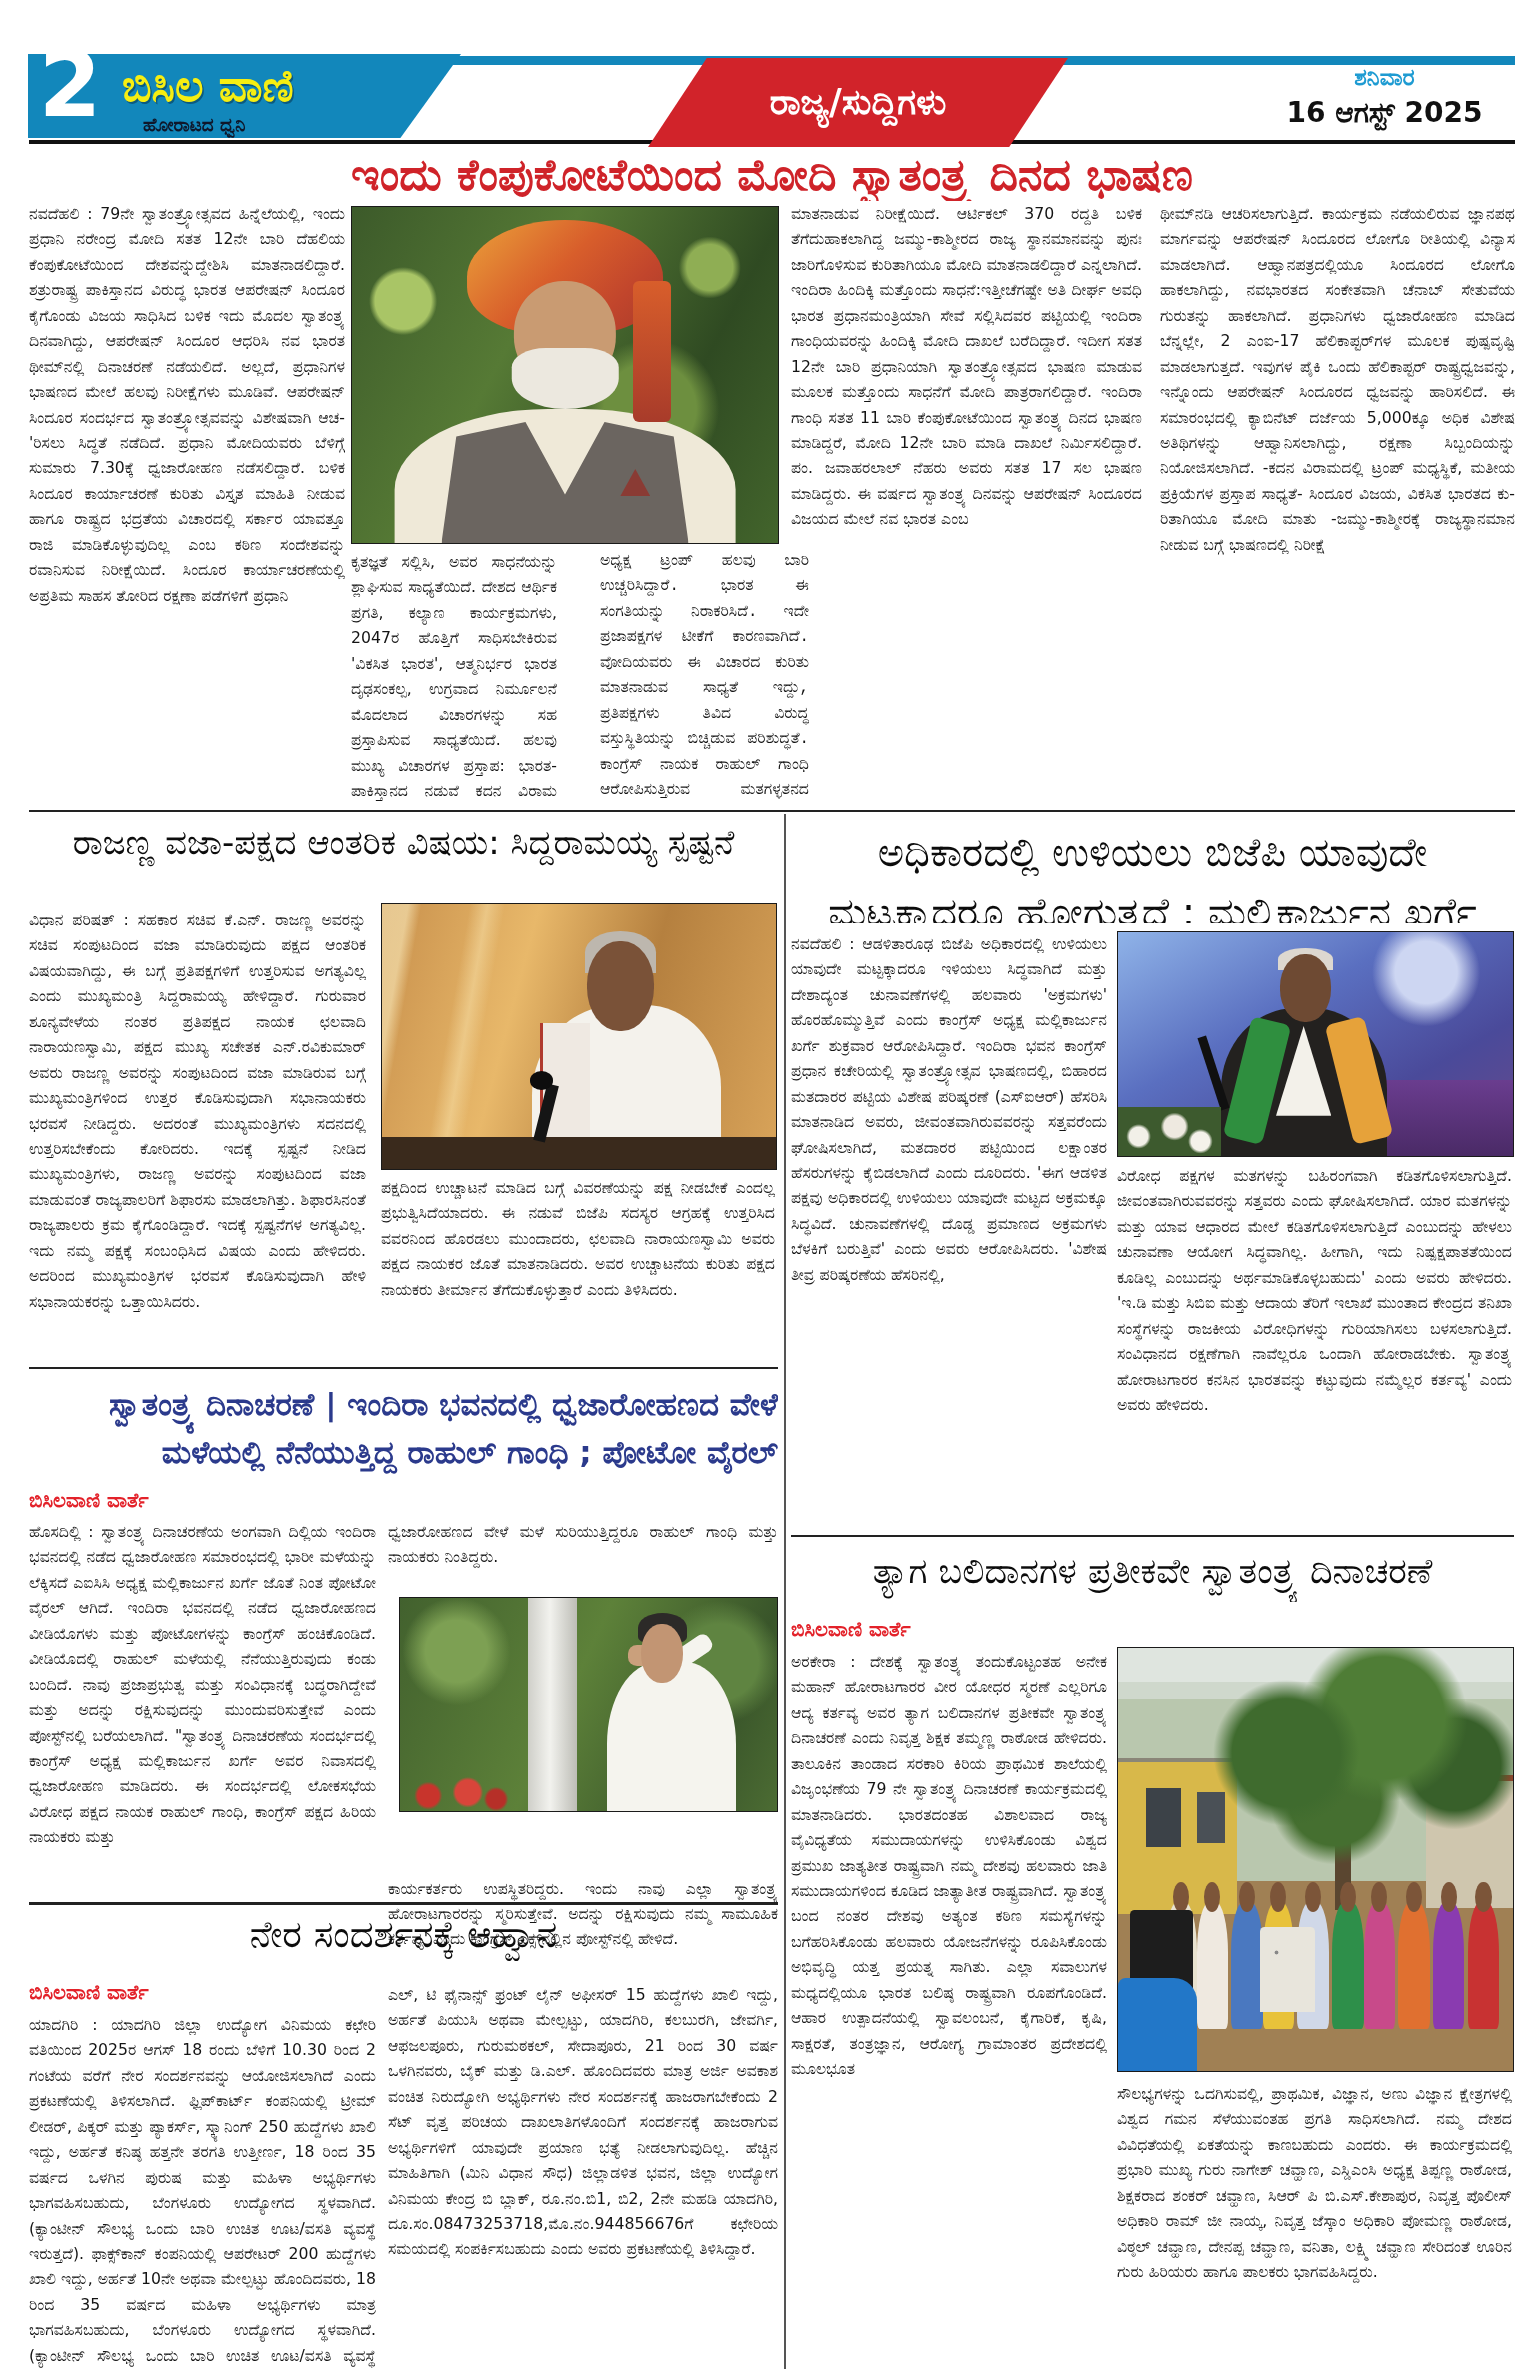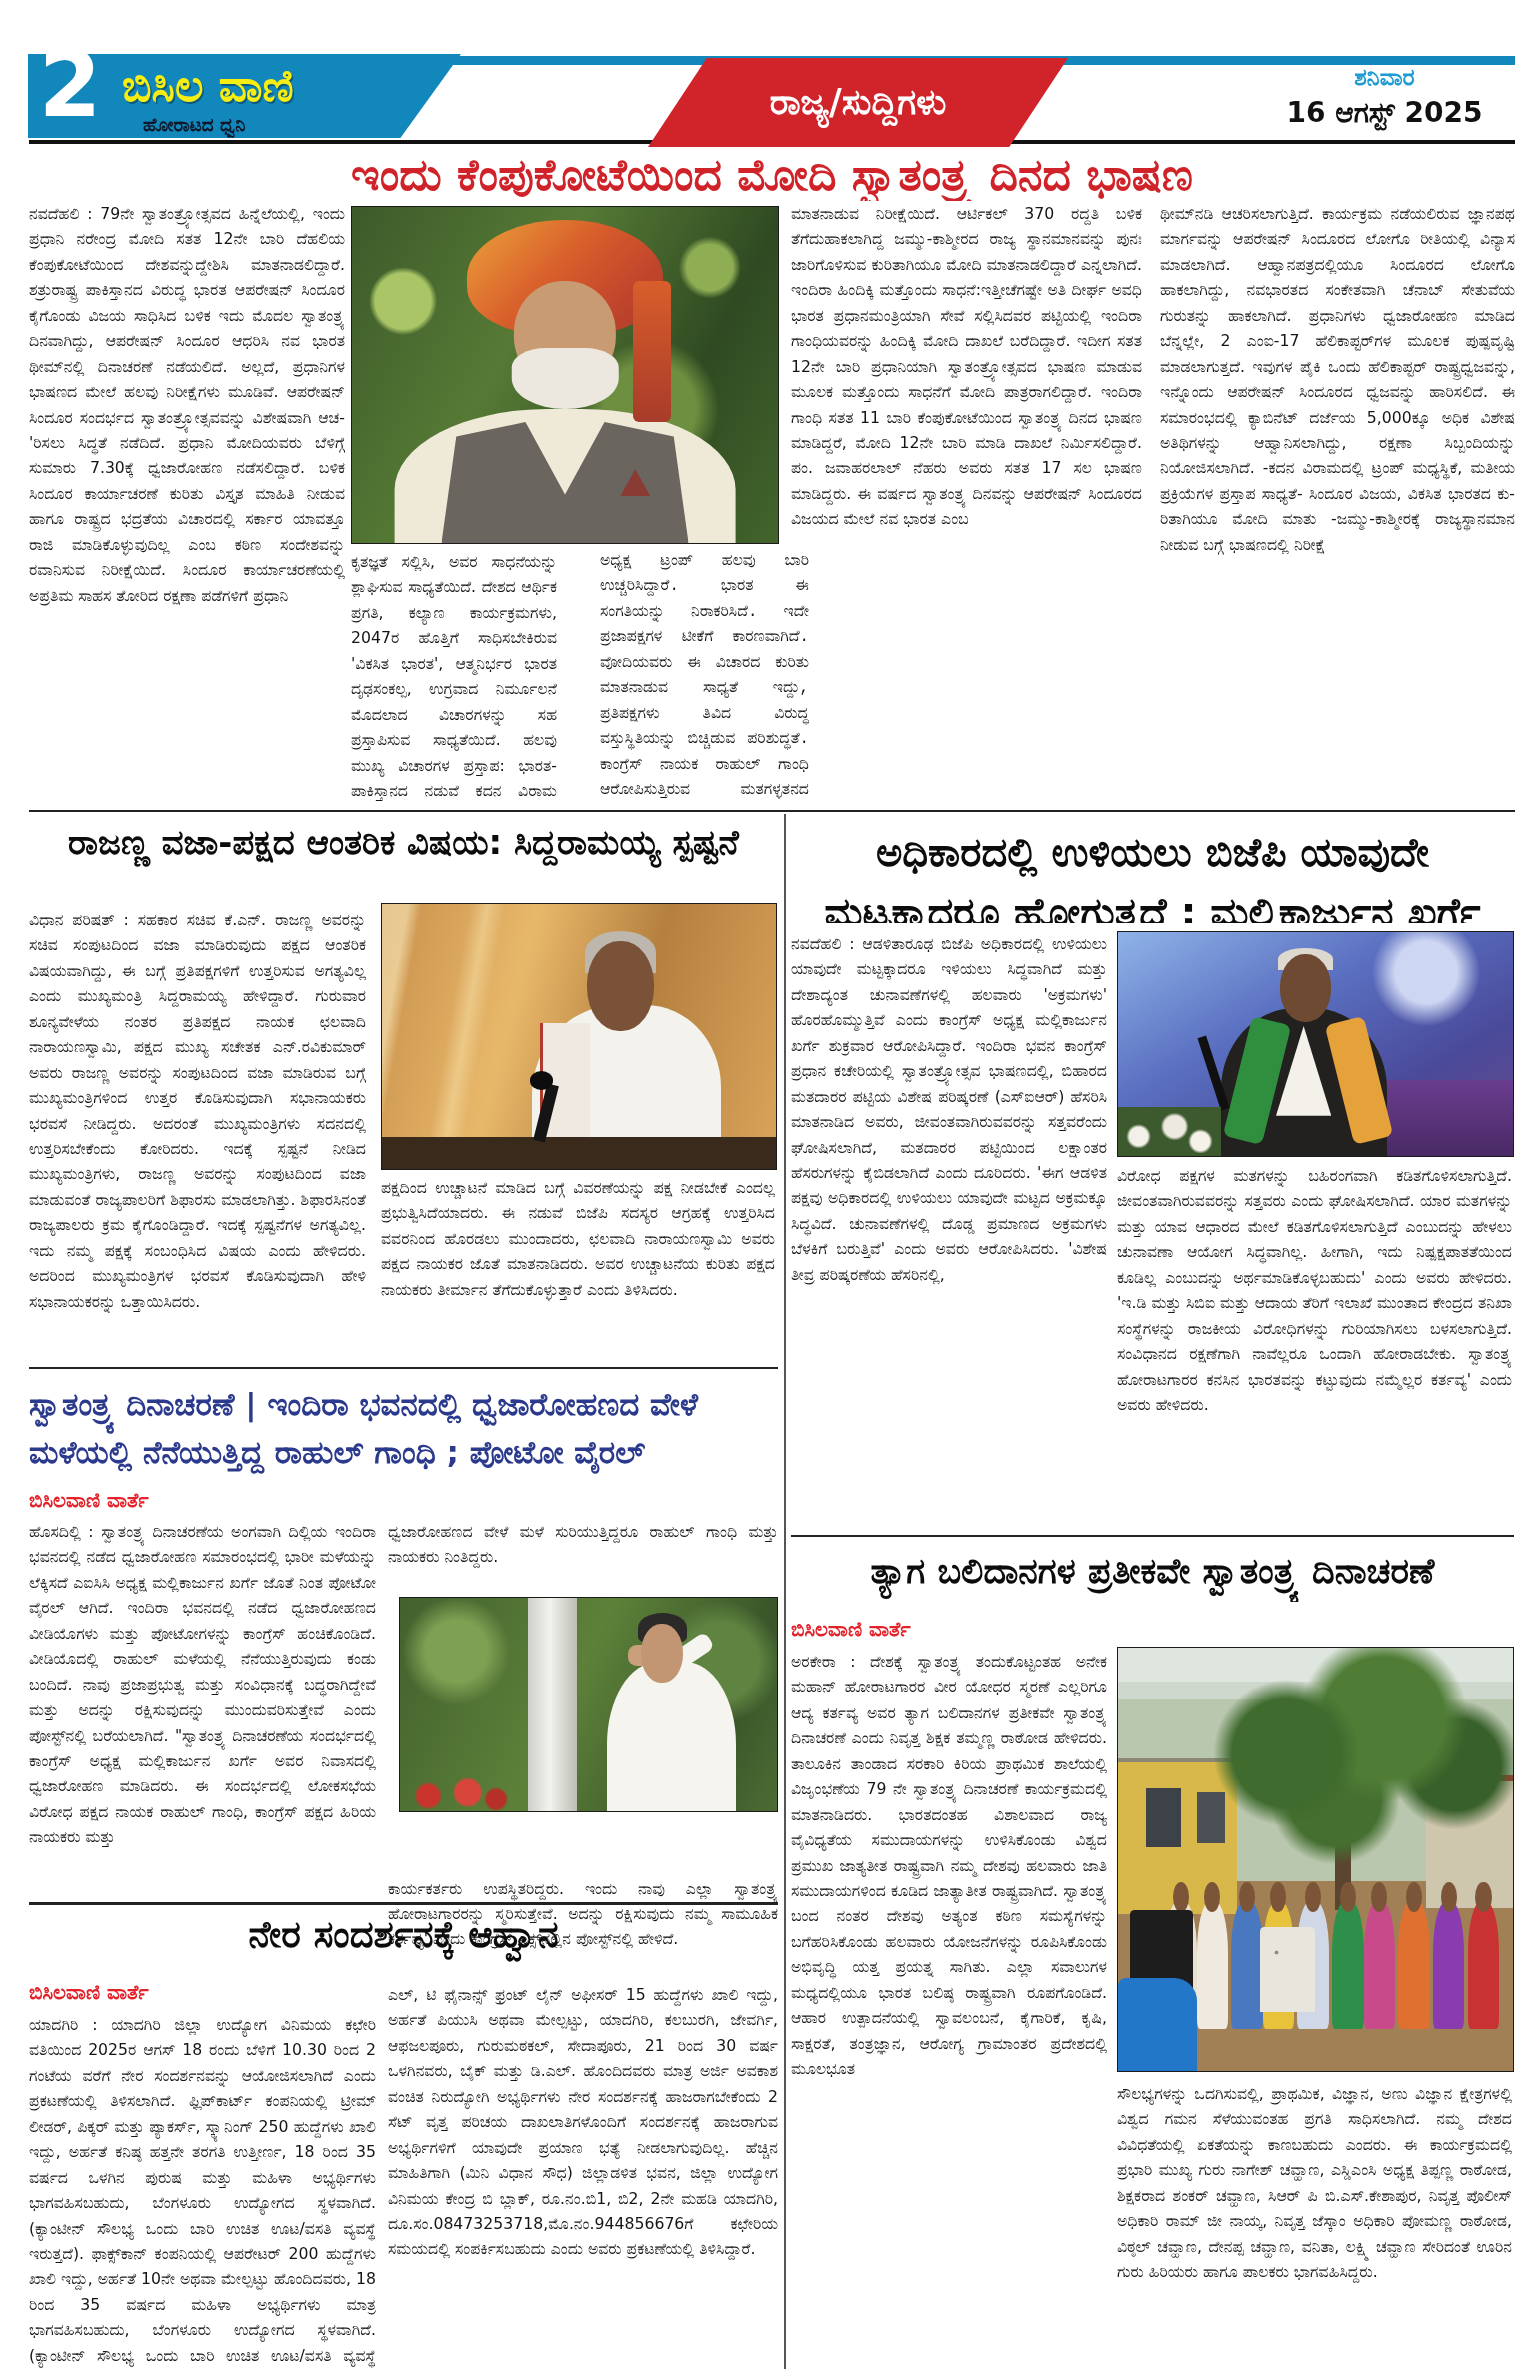--- a/index.html
+++ b/index.html
@@ -20,22 +20,22 @@
   .datebox{position:absolute;left:1258px;top:64px;width:253px;text-align:center;z-index:3;}
   .weekday{font-size:23px;font-weight:800;color:#1e9bd2;}
   .dateline{font-size:28px;font-weight:800;color:#111;margin-top:5px;}
   .mastrule{position:absolute;left:29px;top:140px;width:1486px;height:3.8px;background:#111;z-index:2;}
   
   .hrule{position:absolute;background:#222;height:2.3px;z-index:2;}
   .vrule{position:absolute;background:#555;width:1.5px;z-index:2;}
   
   .lead-head{position:absolute;left:29px;top:149px;width:1486px;text-align:center;font-size:44px;
              font-weight:900;color:#cf2329;white-space:nowrap;overflow:hidden;}
-  .head-black{position:absolute;text-align:center;font-weight:700;color:#0c0c0c;overflow:hidden;}
-  .head-blue{position:absolute;text-align:left;font-weight:900;color:#2b3a8c;overflow:hidden;}
+  .head-black{position:absolute;text-align:center;font-weight:400;color:#0c0c0c;overflow:hidden;}
+  .head-blue{position:absolute;text-align:right;font-weight:900;color:#2b3a8c;overflow:hidden;}
   .byline{position:absolute;font-size:20px;font-weight:800;color:#e3222a;white-space:nowrap;}
   .col{position:absolute;font-size:15.7px;line-height:1.62;text-align:justify;overflow:hidden;
        word-break:break-word;}
   .photo{position:absolute;border:1.5px solid #1a1a1a;overflow:hidden;background:#888;}
   .photo *{position:absolute;}
   
   .ph-modi{background:
      radial-gradient(circle at 12% 28%,#a9c566 0 28px,rgba(0,0,0,0) 34px),
      radial-gradient(circle at 84% 18%,#8fae54 0 23px,rgba(0,0,0,0) 31px),
      radial-gradient(circle at 70% 60%,#6d8f3f 0 46px,rgba(0,0,0,0) 69px),

